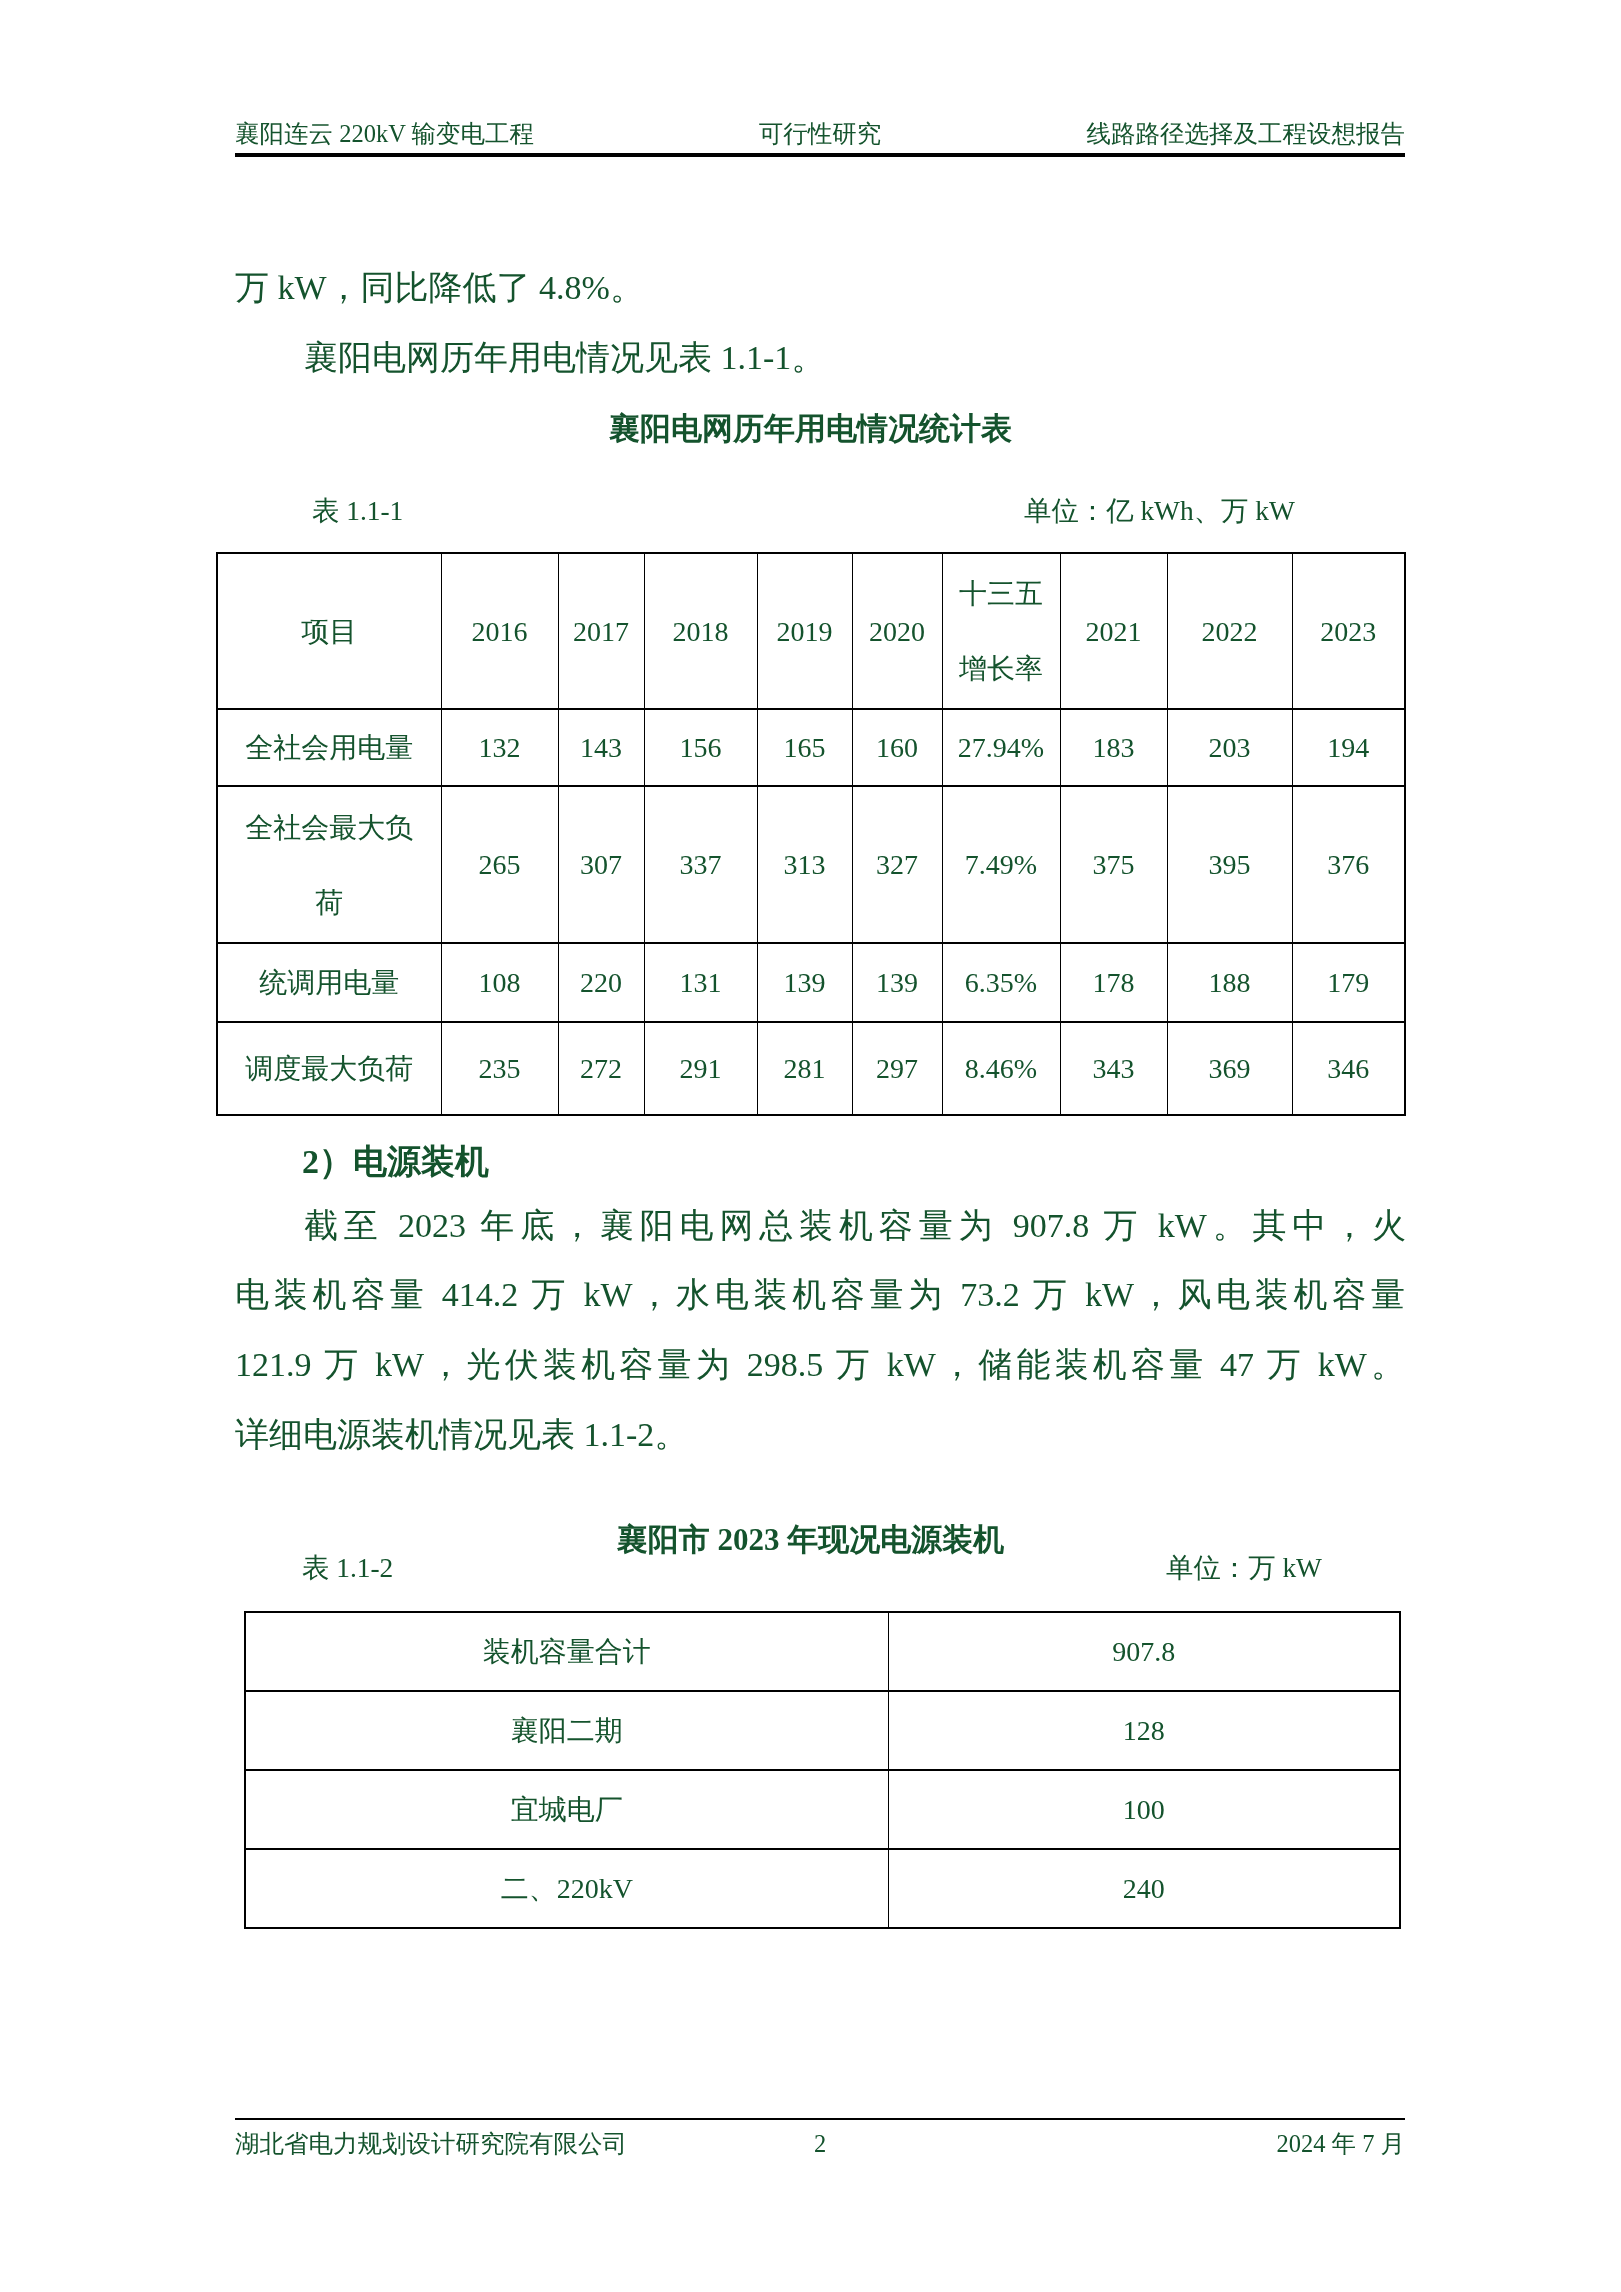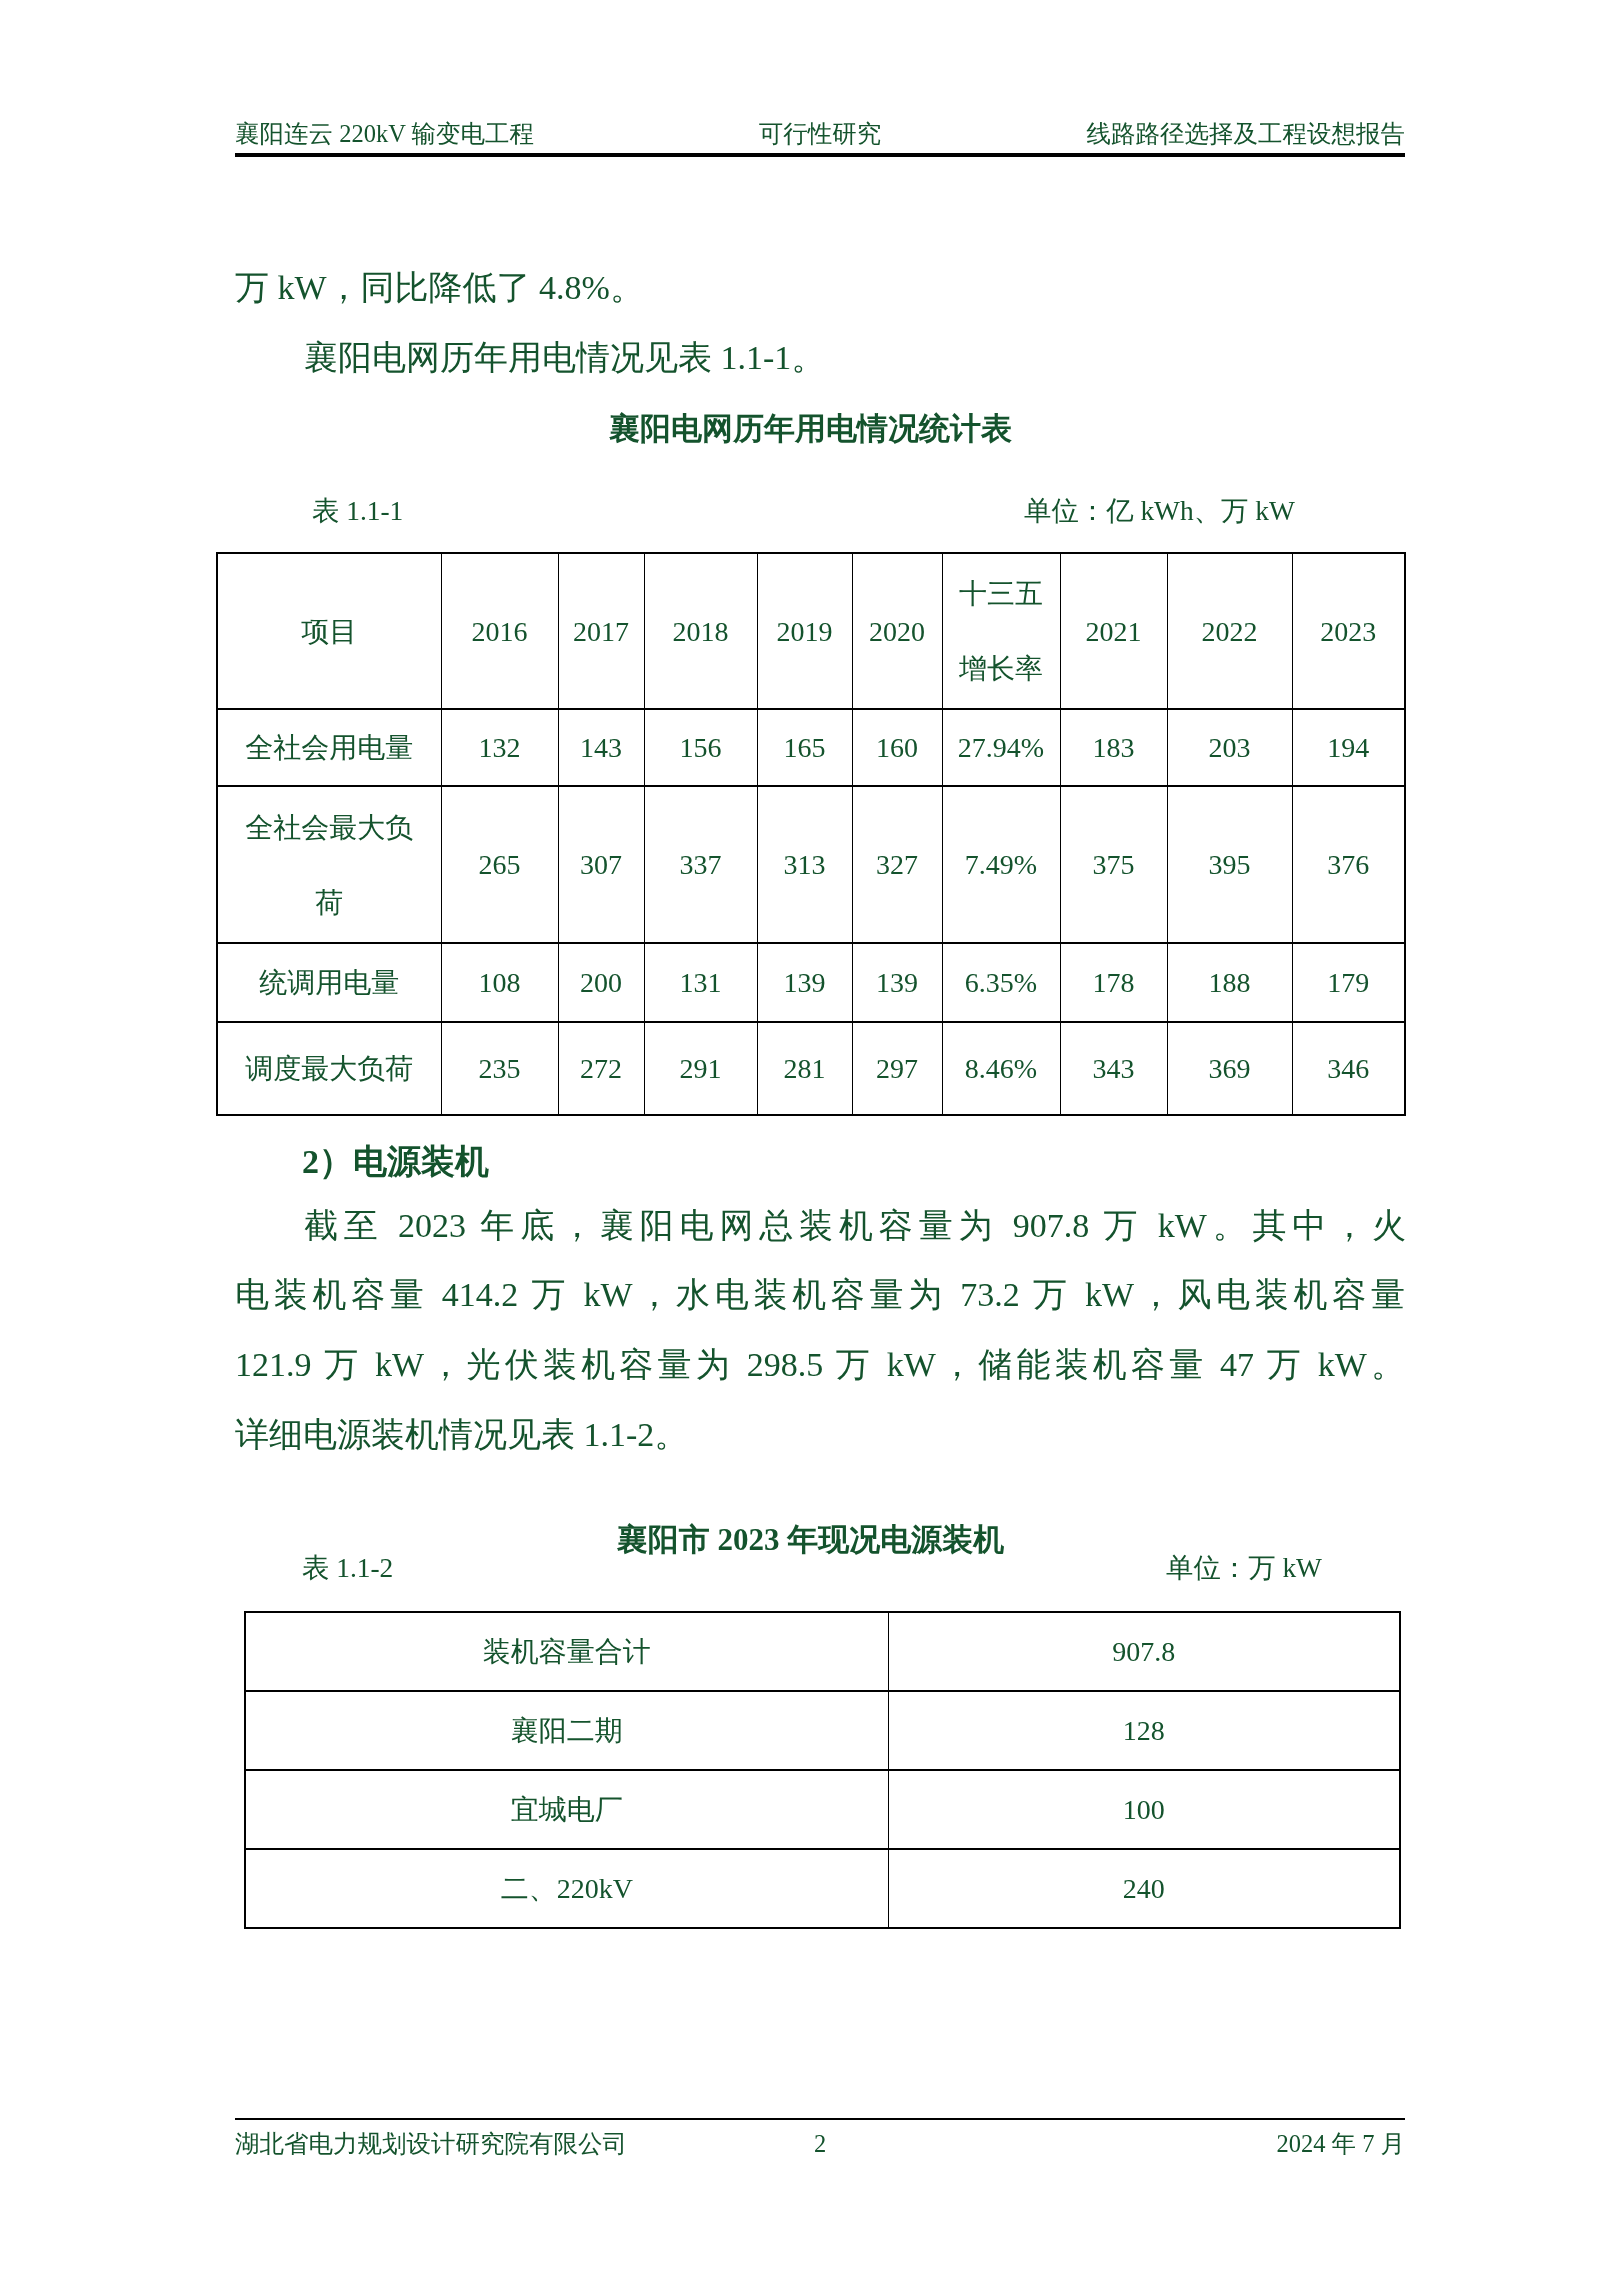--- a/index.html
+++ b/index.html
@@ -144,21 +144,21 @@
         <td>313</td>
         <td>327</td>
         <td>7.49%</td>
         <td>375</td>
         <td>395</td>
         <td>376</td>
       </tr>
       <tr>
         <th>统调用电量</th>
         <td>108</td>
-        <td>200</td>
+        <td>220</td>
         <td>131</td>
         <td>139</td>
         <td>139</td>
         <td>6.35%</td>
         <td>178</td>
         <td>188</td>
         <td>179</td>
       </tr>
       <tr>
         <th>调度最大负荷</th>

